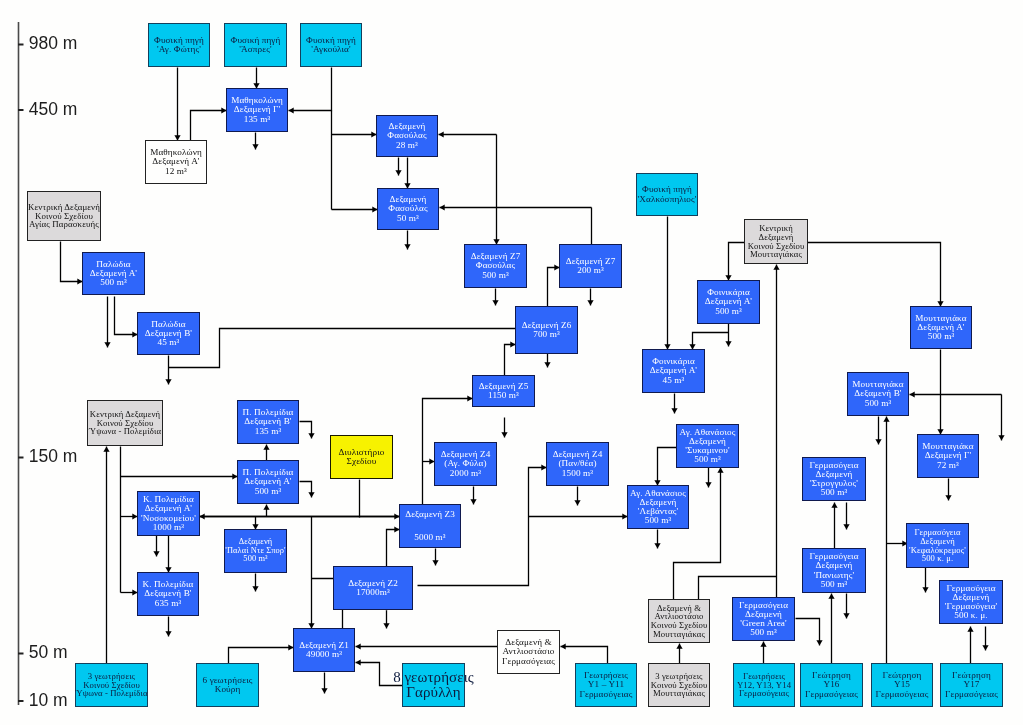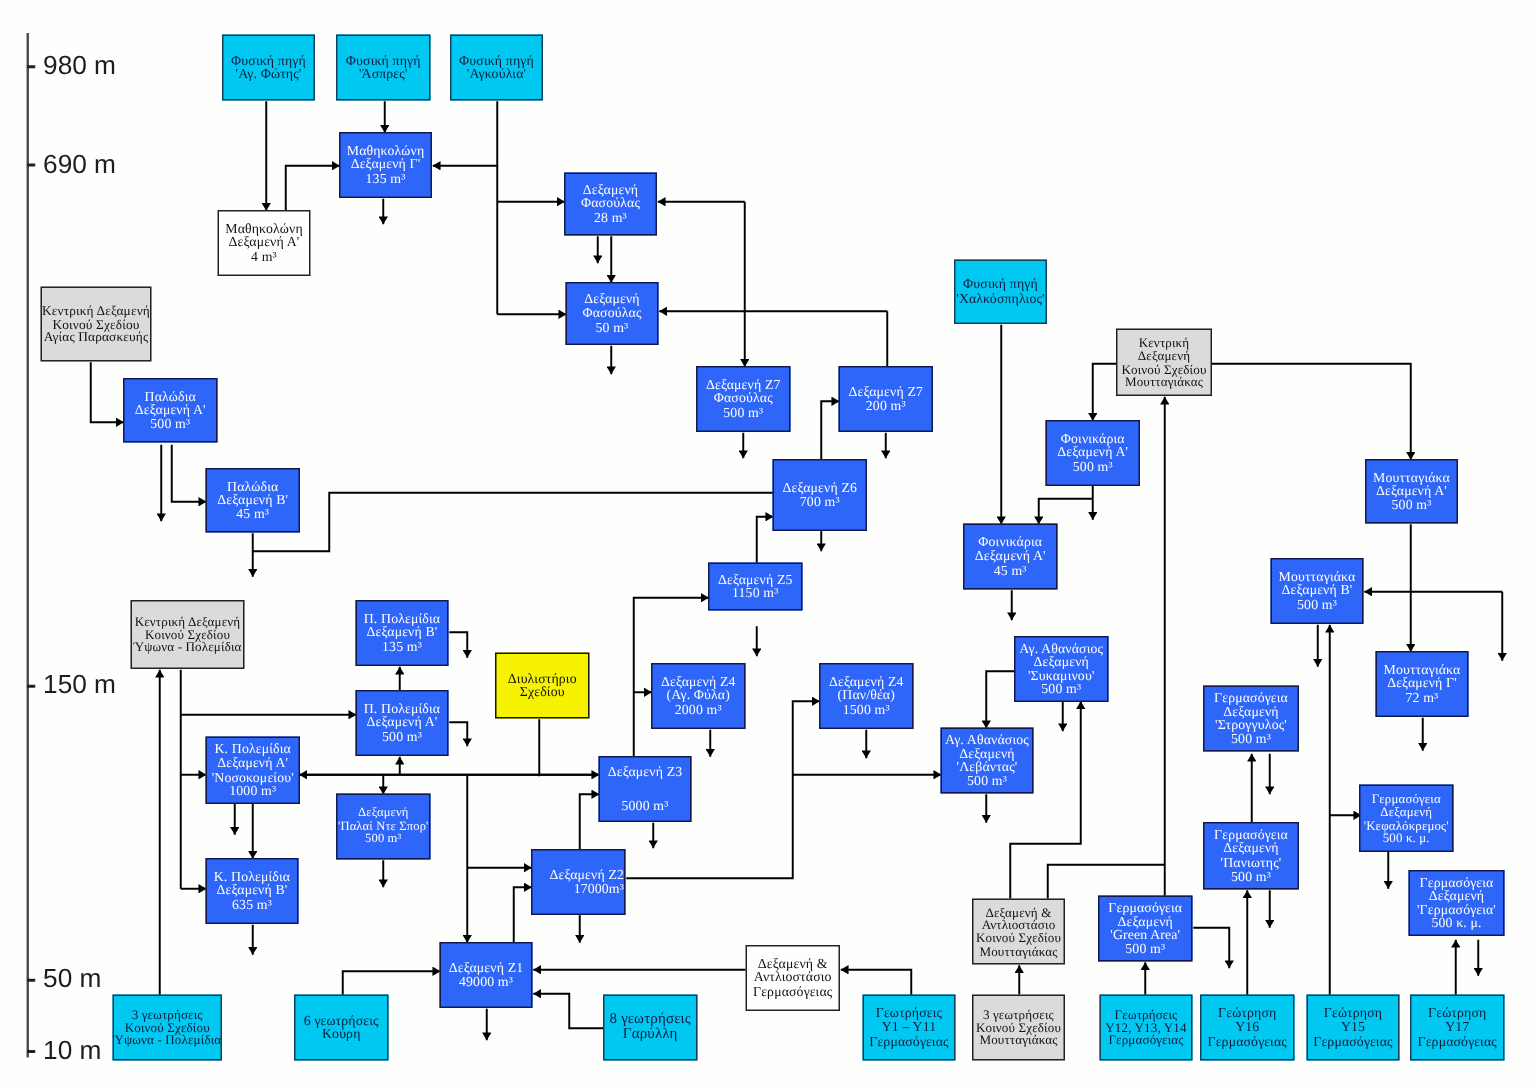--- a/index.html
+++ b/index.html
@@ -143,21 +143,21 @@
         <span class="ln">'Αγκούλια'</span>
       </div>
       <div class="node k-blue" style="left: 226px; top: 88px; width: 62px; height: 44px; font-size: 9.2px;">
         <span class="ln">Μαθηκολώνη</span>
         <span class="ln">Δεξαμενή Γ'</span>
         <span class="ln">135 m³</span>
       </div>
       <div class="node k-white" style="left: 145px; top: 140px; width: 62px; height: 44px; font-size: 9.2px;">
         <span class="ln">Μαθηκολώνη</span>
         <span class="ln">Δεξαμενή Α'</span>
-        <span class="ln">4 m³</span>
+        <span class="ln">12 m³</span>
       </div>
       <div class="node k-blue" style="left: 376px; top: 115px; width: 62px; height: 42px; font-size: 9.2px;">
         <span class="ln">Δεξαμενή</span>
         <span class="ln">Φασούλας</span>
         <span class="ln">28 m³</span>
       </div>
       <div class="node k-blue" style="left: 377px; top: 188px; width: 62px; height: 42px; font-size: 9.2px;">
         <span class="ln">Δεξαμενή</span>
         <span class="ln">Φασούλας</span>
         <span class="ln">50 m³</span>
@@ -201,21 +201,21 @@
       </div>
       <div class="node k-blue" style="left: 546px; top: 442px; width: 63px; height: 44px; font-size: 9.2px;">
         <span class="ln">Δεξαμενή Z4</span>
         <span class="ln">(Παν/θέα)</span>
         <span class="ln">1500 m³</span>
       </div>
       <div class="node k-blue" style="left: 399px; top: 504px; width: 62px; height: 44px; font-size: 9.2px; gap: 13px;">
         <span class="ln">Δεξαμενή Z3</span>
         <span class="ln">5000 m³</span>
       </div>
-      <div class="node k-blue" style="left: 354px; top: 566px; width: 63px; height: 44px; font-size: 9.2px; align-items: flex-end;">
+      <div class="node k-blue" style="left: 333px; top: 566px; width: 80px; height: 44px; font-size: 9.2px;">
         <span class="ln">Δεξαμενή Z2</span>
         <span class="ln">17000m³</span>
       </div>
       <div class="node k-blue" style="left: 293px; top: 628px; width: 62px; height: 44px; font-size: 9.2px;">
         <span class="ln">Δεξαμενή Z1</span>
         <span class="ln">49000 m³</span>
       </div>
       <div class="node k-grey" style="left: 87px; top: 400px; width: 76px; height: 46px; font-size: 8.7px;">
         <span class="ln">Κεντρική Δεξαμενή</span>
         <span class="ln">Κοινού Σχεδίου</span>
@@ -341,21 +341,21 @@
       </div>
       <div class="node k-cyan" style="left: 75px; top: 663px; width: 73px; height: 44px; font-size: 8.7px;">
         <span class="ln">3 γεωτρήσεις</span>
         <span class="ln">Κοινού Σχεδίου</span>
         <span class="ln">Ύψωνα - Πολεμίδια</span>
       </div>
       <div class="node k-cyan" style="left: 196px; top: 663px; width: 63px; height: 44px; font-size: 9.2px;">
         <span class="ln">6 γεωτρήσεις</span>
         <span class="ln">Κούρη</span>
       </div>
-      <div class="node k-cyan" style="left: 402px; top: 663px; width: 63px; height: 44px; font-size: 10px;">
+      <div class="node k-cyan" style="left: 402px; top: 663px; width: 63px; height: 44px; font-size: 15px;">
         <span class="ln">8 γεωτρήσεις</span>
         <span class="ln">Γαρύλλη</span>
       </div>
       <div class="node k-cyan" style="left: 575px; top: 663px; width: 62px; height: 44px; font-size: 9.2px;">
         <span class="ln">Γεωτρήσεις</span>
         <span class="ln">Y1 – Y11</span>
         <span class="ln">Γερμασόγειας</span>
       </div>
       <div class="node k-grey" style="left: 648px; top: 663px; width: 62px; height: 44px; font-size: 8.7px;">
         <span class="ln">3 γεωτρήσεις</span>
@@ -378,18 +378,18 @@
         <span class="ln">Γερμασόγειας</span>
       </div>
       <div class="node k-cyan" style="left: 940px; top: 663px; width: 63px; height: 44px; font-size: 9.2px;">
         <span class="ln">Γεώτρηση</span>
         <span class="ln">Y17</span>
         <span class="ln">Γερμασόγειας</span>
       </div>
     </div>
   <div id="axis-labels">
       <div class="axis-label" style="left: 28.7px; top: 33px;">980 m</div>
-      <div class="axis-label" style="left: 28.7px; top: 98.5px;">690 m</div>
+      <div class="axis-label" style="left: 28.7px; top: 98.5px;">450 m</div>
       <div class="axis-label" style="left: 28.7px; top: 446px;">150 m</div>
       <div class="axis-label" style="left: 28.7px; top: 642px;">50 m</div>
       <div class="axis-label" style="left: 28.7px; top: 689.5px;">10 m</div>
     </div>
 </div>
 
 </body></html>

